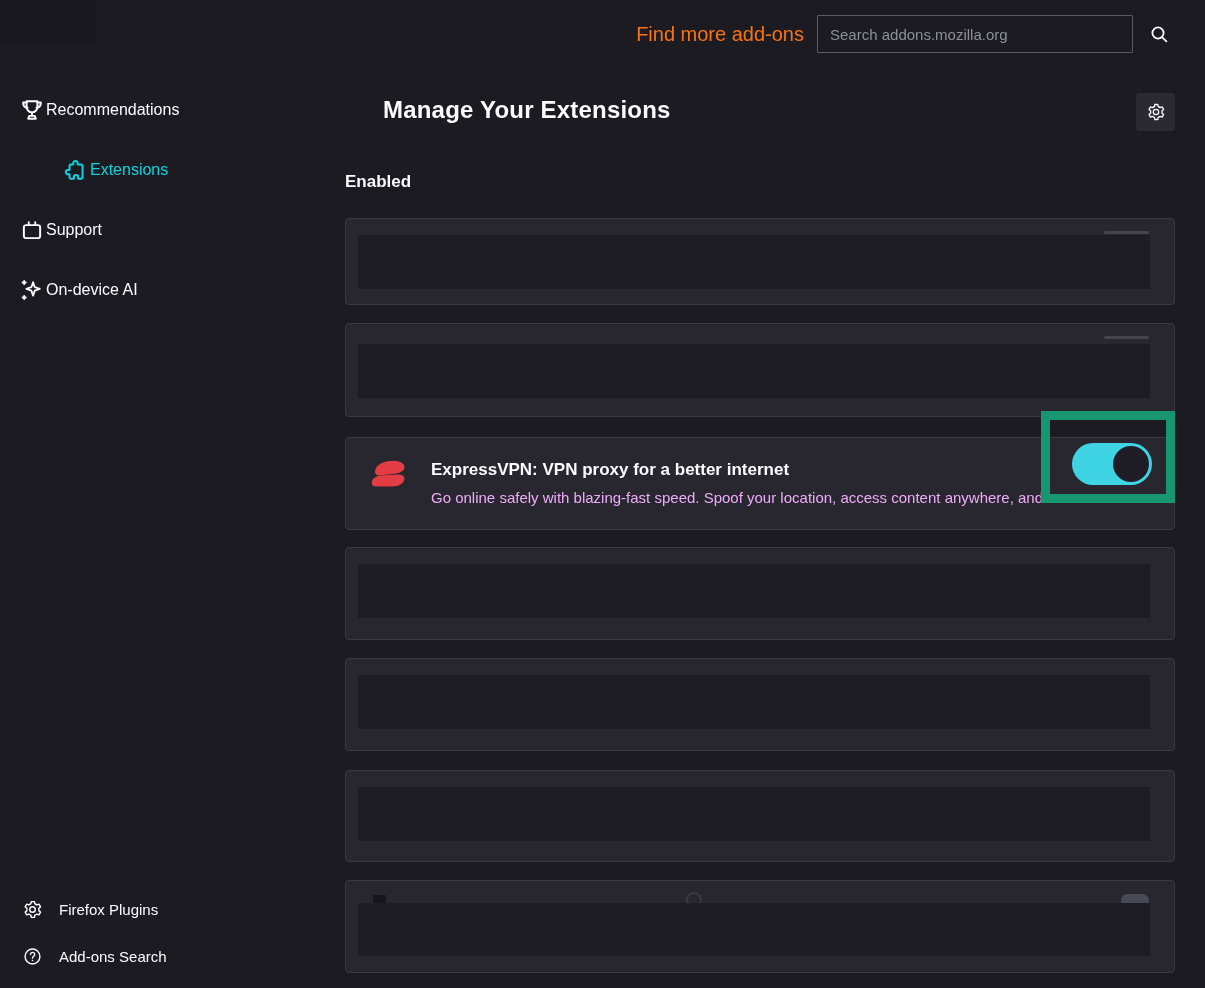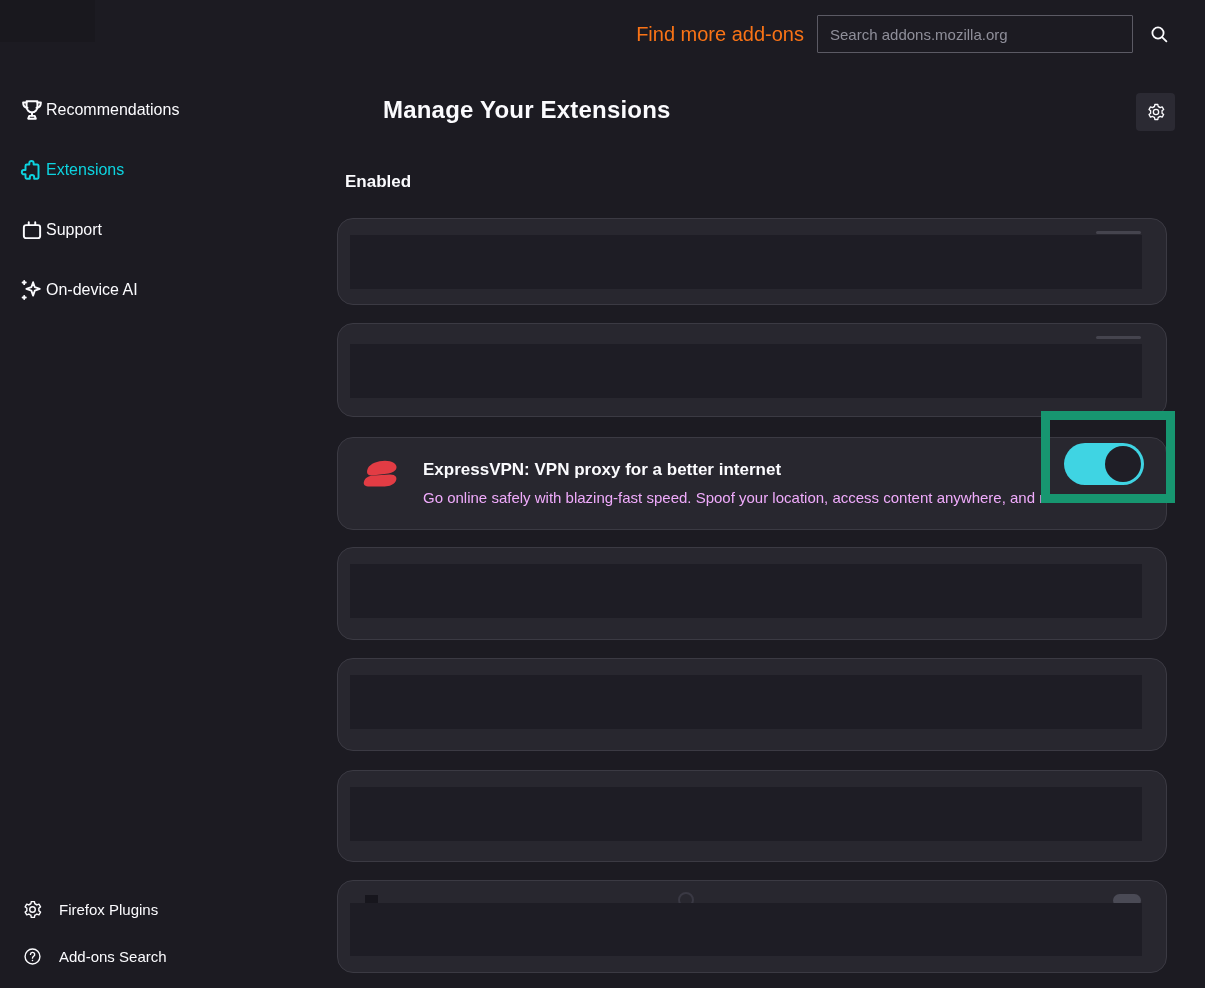--- a/index.html
+++ b/index.html
@@ -34,21 +34,21 @@
     background:#19181e;
   }
   
   .sidebar { position:absolute; top:90px; left:0; width:340px; }
   .side-item {
     display:flex; align-items:center; 
     height:40px; margin-bottom:20px; padding-left:18px;
     font-size:16px; color:#fbfbfe; cursor:pointer;
   }
   .side-item .icn { width:28px; height:28px; display:flex; align-items:center; justify-content:center; }
-  .side-item.selected { color:#0dd3df; }
+  .side-item.selected { color:#0dd3df;margin-left:44px; }
   .sidebar-footer { position:absolute; left:0; top:893px; width:340px; }
   .foot-item {
     display:flex; align-items:center; gap:16px;
     height:32px; margin-bottom:15px; padding-left:21px;
     font-size:15px; color:#fbfbfe; cursor:pointer;
   }
   .foot-item .icn { width:22px; height:22px; display:flex; align-items:center; justify-content:center; }
   
   .page-title {
     position:absolute; left:345px; top:96px;
@@ -58,22 +58,22 @@
     position:absolute; left:1136px; top:93px; width:39px; height:38px;
     background:#2b2a33; border:none; border-radius:4px; cursor:pointer;
     display:flex; align-items:center; justify-content:center;
   }
   .section-label {
     position:absolute; left:345px; top:172px;
     font-size:17px; font-weight:700;
   }
   
   .card {
-    position:absolute; left:337px; width:830px;
-    background:#28272f; border:1px solid #3b3a43; border-radius:16px;
+    position:absolute; left:345px; width:830px;
+    background:#28272f; border:1px solid #3b3a43; border-radius:4px;
   }
   .redact {
     position:absolute; left:12px; right:24px; top:16px; height:54px;
     background:#1e1d25; z-index:2;
   }
   .dash {
     position:absolute; right:25px; top:12px; width:45px; height:3px;
     background:#45444e; border-radius:1.5px; z-index:1;
   }
   .mini-square { position:absolute; left:27px; top:14px; width:13px; height:10px; background:#17161d; z-index:1; }

